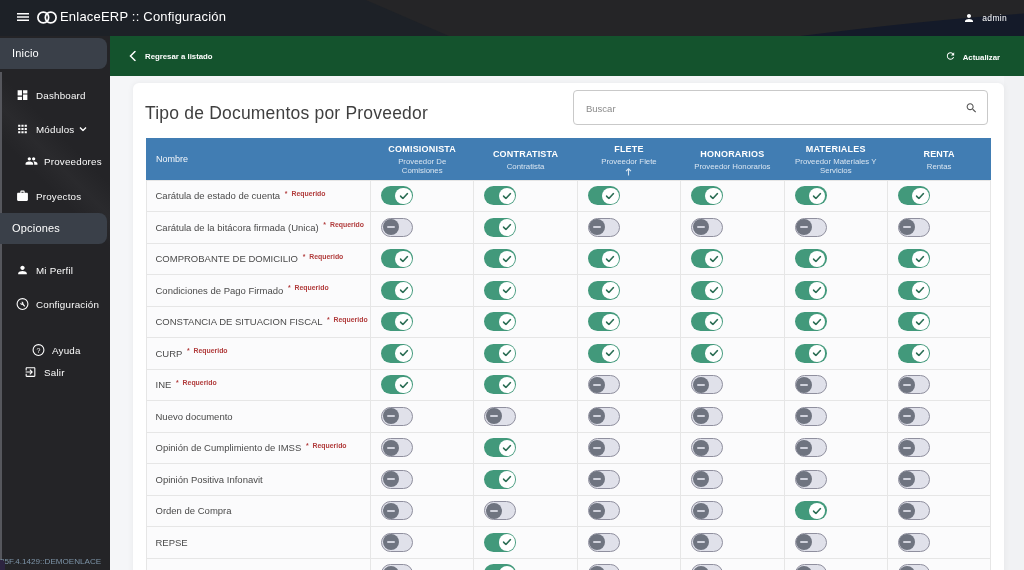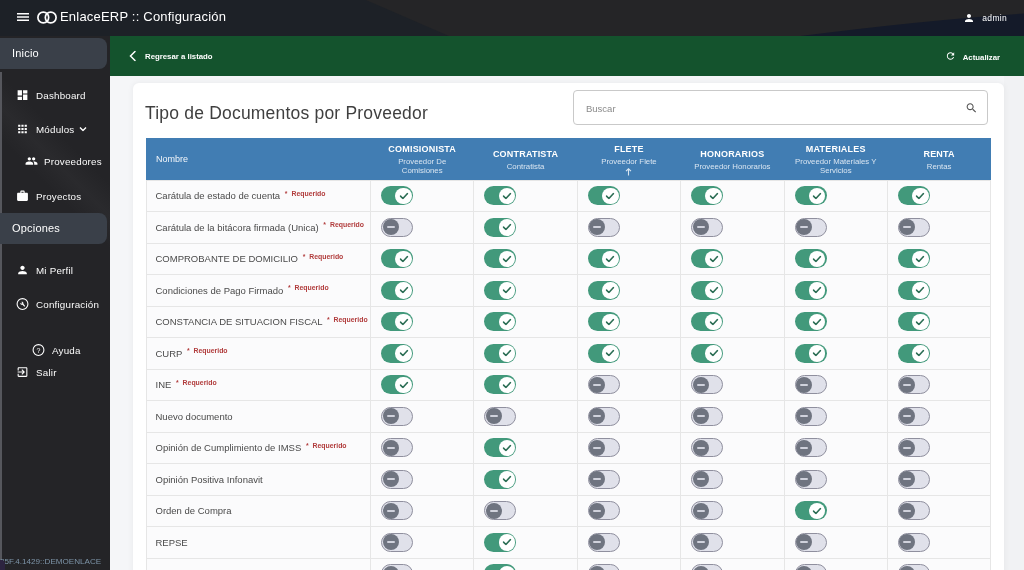--- a/index.html
+++ b/index.html
@@ -848,21 +848,21 @@
     </svg>
     <span>Configuración</span>
   </div>
   <div class="sb-item" style="top:304px;margin-left:16px;">
     <svg width="13" height="13" viewBox="0 0 24 24">
       <circle cx="12" cy="12" r="10" fill="none" stroke="#fff" stroke-width="2"></circle>
       <text x="12" y="17" text-anchor="middle" font-size="13" fill="#fff" font-family="Liberation Sans">?</text>
     </svg>
     <span>Ayuda</span>
   </div>
-  <div class="sb-item" style="top:326px;">
+  <div class="sb-item" style="top:326px;margin-left:8px;">
     <svg width="13" height="13" viewBox="0 0 24 24">
         <path fill="#fff" d="M10.09 15.59 11.5 17l5-5-5-5-1.41 1.41L12.67 11H3v2h9.67l-2.58 2.59zM19 3H5c-1.11 0-2 .9-2 2v4h2V5h14v14H5v-4H3v4c0 1.1.89 2 2 2h14c1.1 0 2-.9 2-2V5c0-1.1-.9-2-2-2z"></path>
       </svg>
     <span>Salir</span>
   </div>
 
   <div id="sb-version">25F.4.1429::DEMOENLACE</div>
   <div id="sb-blob"></div>
 </div>
 

